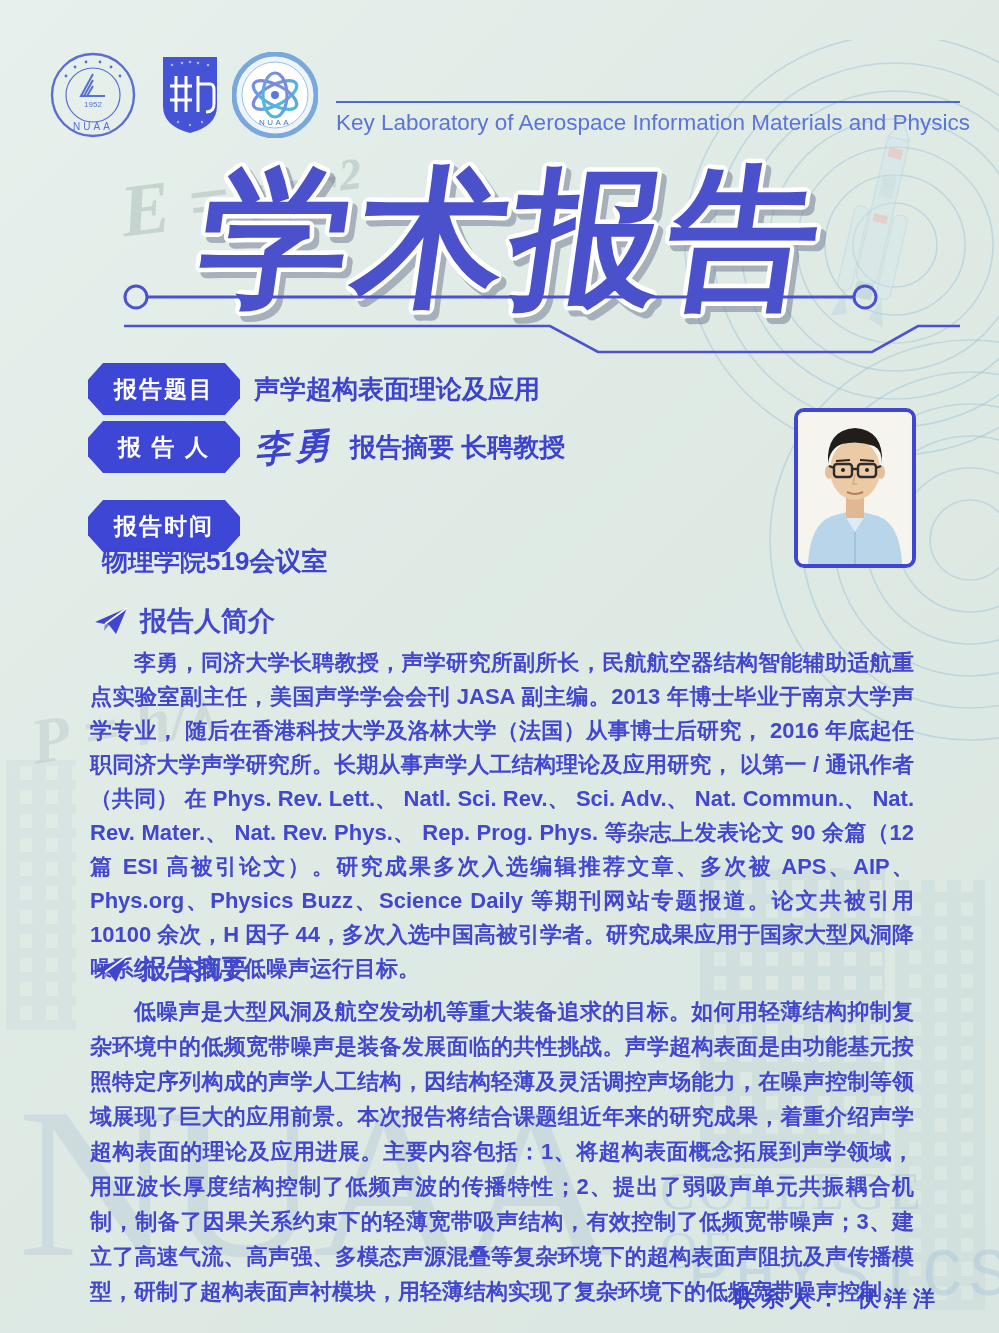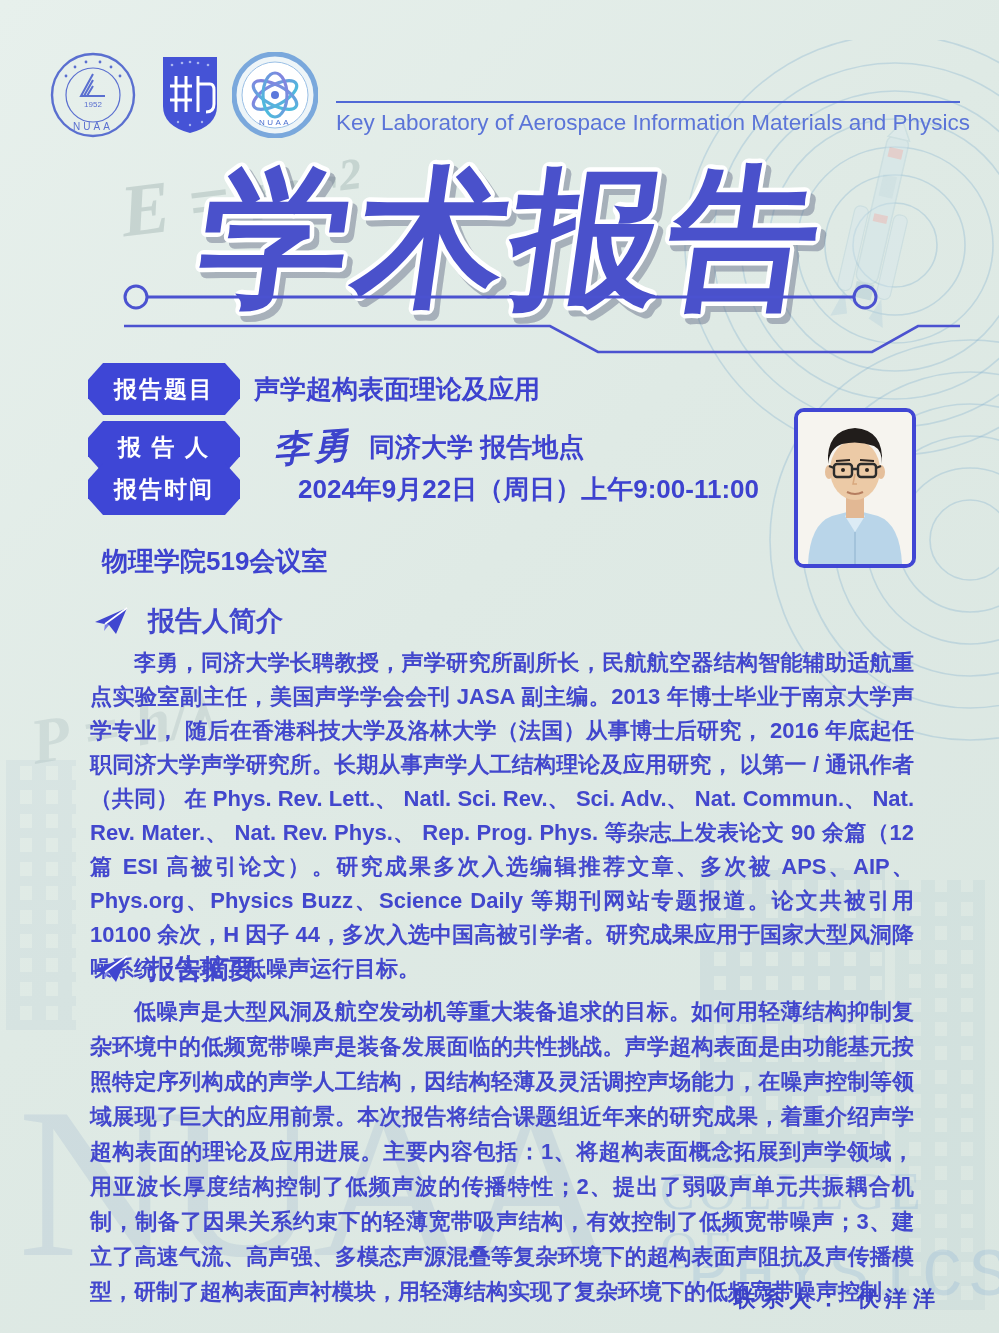--- a/index.html
+++ b/index.html
@@ -57,21 +57,21 @@
   .lab-en {
     position:absolute; left:336px; top:110px; width:630px;
     font-size:22.5px; font-weight:400; color:#5b74d8; white-space:nowrap;
   }
   
   .title-svg { position:absolute; left:58px; top:148px; filter:drop-shadow(5px 6px 0 rgba(95,105,130,0.45)); }
   
   .circuit { position:absolute; left:112px; top:278px; }
   
   .info-row { position:absolute; left:88px; height:46px; display:flex; align-items:center; }
-  .row-1 { top:366px; } .row-2 { top:424px;gap:19px; } .row-3 { top:466px;gap:44px; } .row-4 { top:538px; }
+  .row-1 { top:366px; } .row-2 { top:424px; } .row-3 { top:503px; } .row-4 { top:538px; }
   .badge {
     width:152px; height:52px; background:#3e46d6; color:#ffffff;
     font-size:23px; font-weight:800; letter-spacing:2px;
     display:flex; align-items:center; justify-content:center;
     clip-path:polygon(15px 0%, calc(100% - 15px) 0%, 100% 32%, 100% 68%, calc(100% - 15px) 100%, 15px 100%, 0% 68%, 0% 32%);
     flex:none;
   }
   .info-value {
     margin-left:14px; font-size:26px; font-weight:800; color:#3d42cf; white-space:nowrap;
     display:flex; align-items:center;
@@ -81,21 +81,21 @@
     font-size:36px; font-weight:700; color:#3d43cc; transform:rotate(-4deg);
     margin-right:16px; letter-spacing:4px;
   }
   
   .photo {
     position:absolute; left:794px; top:408px; width:122px; height:160px;
     border:4px solid #4046d4; border-radius:10px; overflow:hidden; background:#f6f4f0;
   }
   
   .sec-head {
-    position:absolute; left:94px; display:flex; align-items:center; gap:20px;
+    position:absolute; left:94px; display:flex; align-items:center; gap:12px;
     font-size:27px; font-weight:800; color:#4247cd;
   }
   .sec-head-1 { top:603px; } .sec-head-2 { top:951px; }
   .para {
     position:absolute; left:90px; width:824px;
     font-size:22px; line-height:34px; font-weight:600; color:#4247cd;
     text-align:justify; text-indent:2em;
   }
   .para-bio { top:646px; } .para-abs { top:994px; line-height:35px; }
   
@@ -235,27 +235,26 @@
 
   <div class="info-row row-1">
     <div class="badge">报告题目</div>
     <div class="info-value">声学超构表面理论及应用</div>
   </div>
 
   <div class="info-row row-2">
     <div class="badge">报 告 人</div>
     <div class="info-value">
       <span class="signature">李勇</span>
-      <span>同济大学 报告地点</span>
+      <span>报告摘要 长聘教授</span>
     </div>
   </div>
 
   <div class="info-row row-3">
     <div class="badge">报告时间</div>
-    <div class="info-value">2024年9月22日（周日）上午9:00-11:00</div>
   </div>
 
   <div class="info-row row-4">
     <div class="info-value">物理学院519会议室</div>
   </div>
 
   <div class="photo">
     <svg width="114" height="152" viewBox="0 0 114 152">
       <rect width="114" height="152" fill="#f6f4ef"></rect>
 

